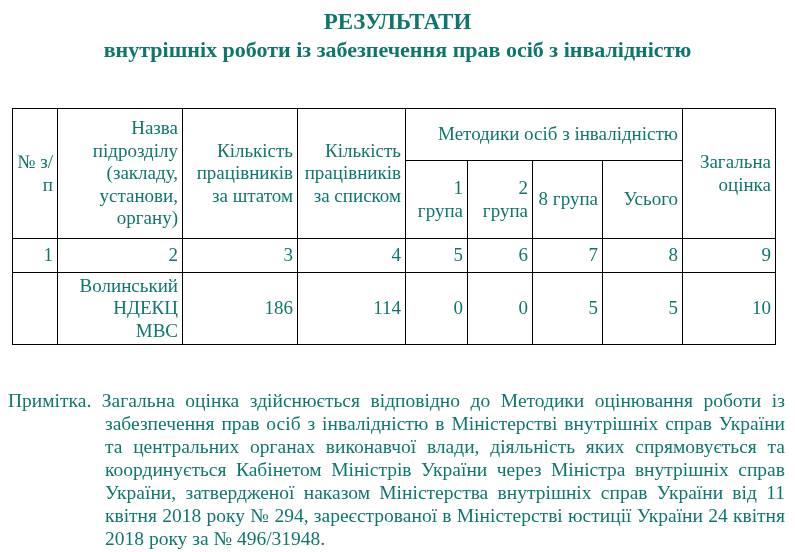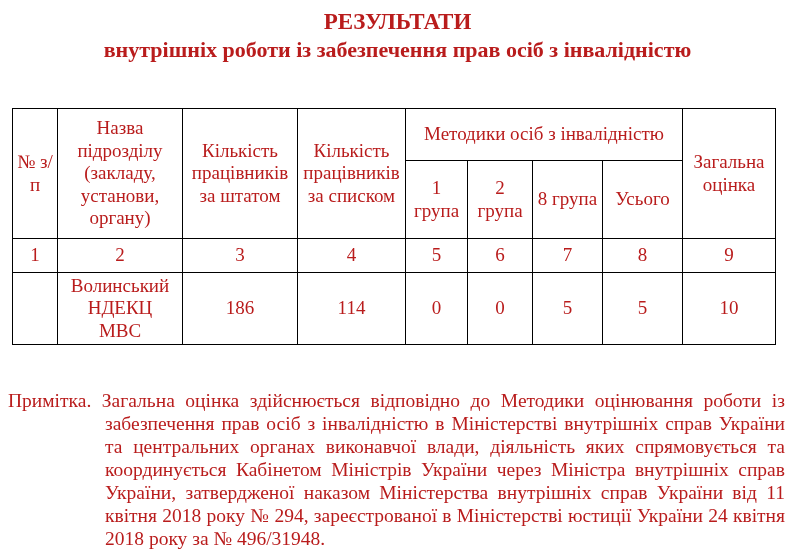--- a/index.html
+++ b/index.html
@@ -7,21 +7,21 @@
     padding: 0;
     background: #ffffff;
   }
   .page {
     position: relative;
     width: 795px;
     height: 552px;
     overflow: hidden;
     box-sizing: border-box;
     background: #ffffff;
-    color: #b91c1c;
+    color: #0f766e;
     font-family: "Liberation Serif", "DejaVu Serif", serif;
     padding-top: 8px;
   }
   .title-line1 {
     text-align: center;
     font-weight: bold;
     font-size: 23px;
     line-height: 28px;
     margin: 0;
   }
@@ -36,21 +36,21 @@
     border-collapse: collapse;
     table-layout: fixed;
     width: 763px;
     margin: 44px 0 0 12px;
     font-size: 19px;
   }
   table.results th,
   table.results td {
     border: 1.5px solid #000000;
     font-weight: normal;
-    text-align: center;
+    text-align: right;
     vertical-align: middle;
     padding: 2px 4px;
     line-height: 1.18;
     overflow: hidden;
     box-sizing: border-box;
   }
   tr.header-top    { height: 52px; }
   tr.header-sub    { height: 78px; }
   tr.numbers-row   { height: 34px; }
   tr.data-row      { height: 71px; }

